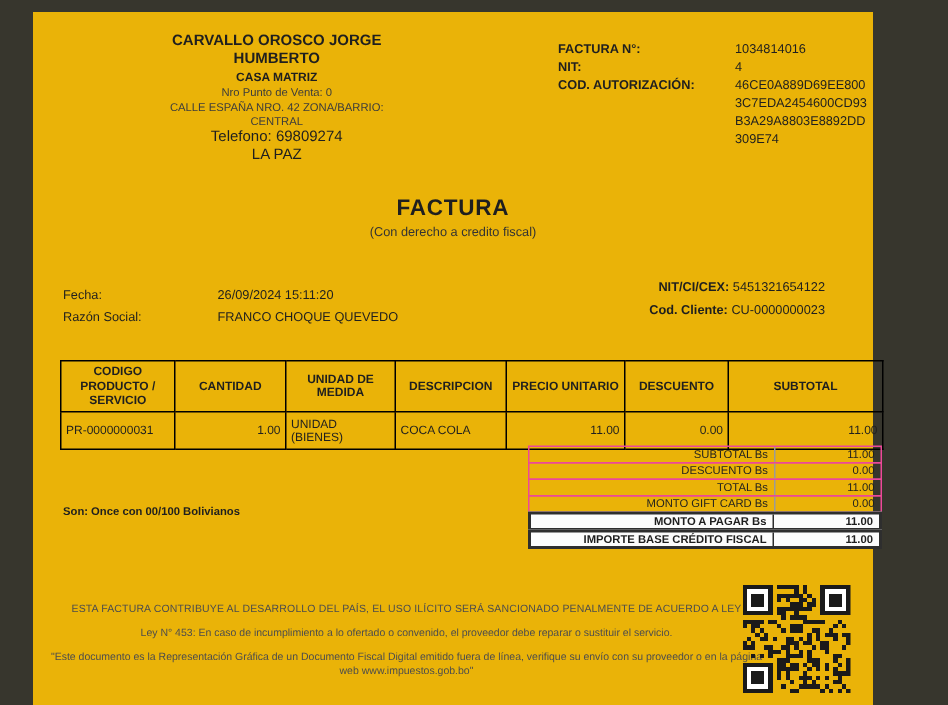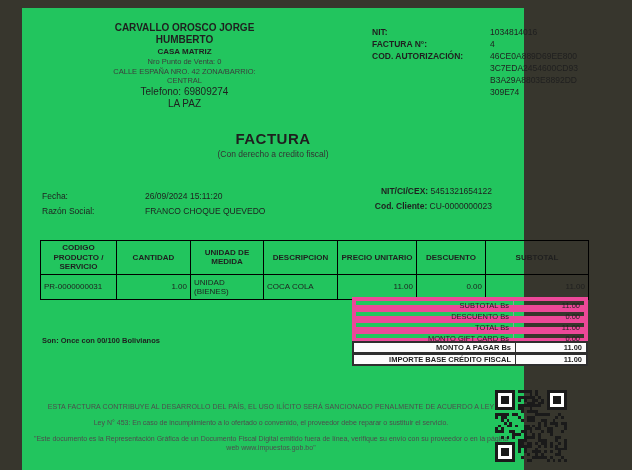--- a/index.html
+++ b/index.html
@@ -4,22 +4,22 @@
 <style>
   * { margin:0; padding:0; box-sizing:border-box; }
   html,body { width:632px; height:470px; overflow:hidden; }
   body {
     background:#37362d;
     font-family:"Liberation Sans","DejaVu Sans",sans-serif;
     color:#1f1f1f;
     position:relative;
   }
   .page {
-    position:absolute; left:22px; top:8px; width:502px; height:462px;
-    background:#22c55e;
+    position:absolute; left:22px; top:8px; width:560px; height:462px;
+    background:#eab308;
   }
   
   .seller-block {
     position:absolute; left:15px; top:14px; width:295px; text-align:center;
   }
   .seller-name { font-size:10px; font-weight:bold; line-height:12px; }
   .seller-branch { font-size:8px; font-weight:bold; line-height:11px; }
   .seller-small { font-size:7.5px; line-height:9.5px; color:#3c3c3c; }
   .seller-phone, .seller-city { font-size:10px; line-height:12px; }
   
@@ -51,21 +51,21 @@
   table.items th {
     font-weight:bold; text-align:center; vertical-align:middle;
     height:33px; padding:2px 3px; line-height:9.5px;
   }
   table.items td { height:25px; padding:2px 3px; vertical-align:middle; line-height:9px; }
   .cell-left { text-align:left; }
   .cell-right { text-align:right; }
   
   .totals { position:absolute; left:330px; top:290px; width:236px; }
   .totals-row {
-    display:flex; border:4px solid #ec4899; margin-top:-1px;
+    display:flex; border:1px solid #ec4899; margin-top:-1px;
     font-size:7.5px; line-height:10.5px; height:12px;
   }
   .totals-row .t-lbl { flex:1; text-align:right; padding-right:4px; border-right:1px solid #9a9a9a; }
   .totals-row .t-val { width:70px; text-align:right; padding-right:4px; }
   .totals-row.strong {
     border:2px solid #2e2e2e; font-weight:bold; height:13px; background:#fcfcfc;
   }
   .totals-row.strong .t-lbl { border-right:1px solid #2e2e2e; }
   
   .amount-words {
@@ -93,22 +93,22 @@
     <div class="seller-branch">CASA MATRIZ</div>
     <div class="seller-small">Nro Punto de Venta: 0</div>
     <div class="seller-small">CALLE ESPAÑA NRO. 42 ZONA/BARRIO:</div>
     <div class="seller-small">CENTRAL</div>
     <div class="seller-phone">Telefono: 69809274</div>
     <div class="seller-city">LA PAZ</div>
   </div>
 
   <div class="fiscal-block">
     <div class="fiscal-labels">
+      <div>FACTURA N°:</div>
       <div>NIT:</div>
-      <div>FACTURA N°:</div>
       <div>COD. AUTORIZACIÓN:</div>
     </div>
     <div class="fiscal-values">
       <div>1034814016</div>
       <div>4</div>
       <div>46CE0A889D69EE800</div>
       <div>3C7EDA2454600CD93</div>
       <div>B3A29A8803E8892DD</div>
       <div>309E74</div>
     </div>

